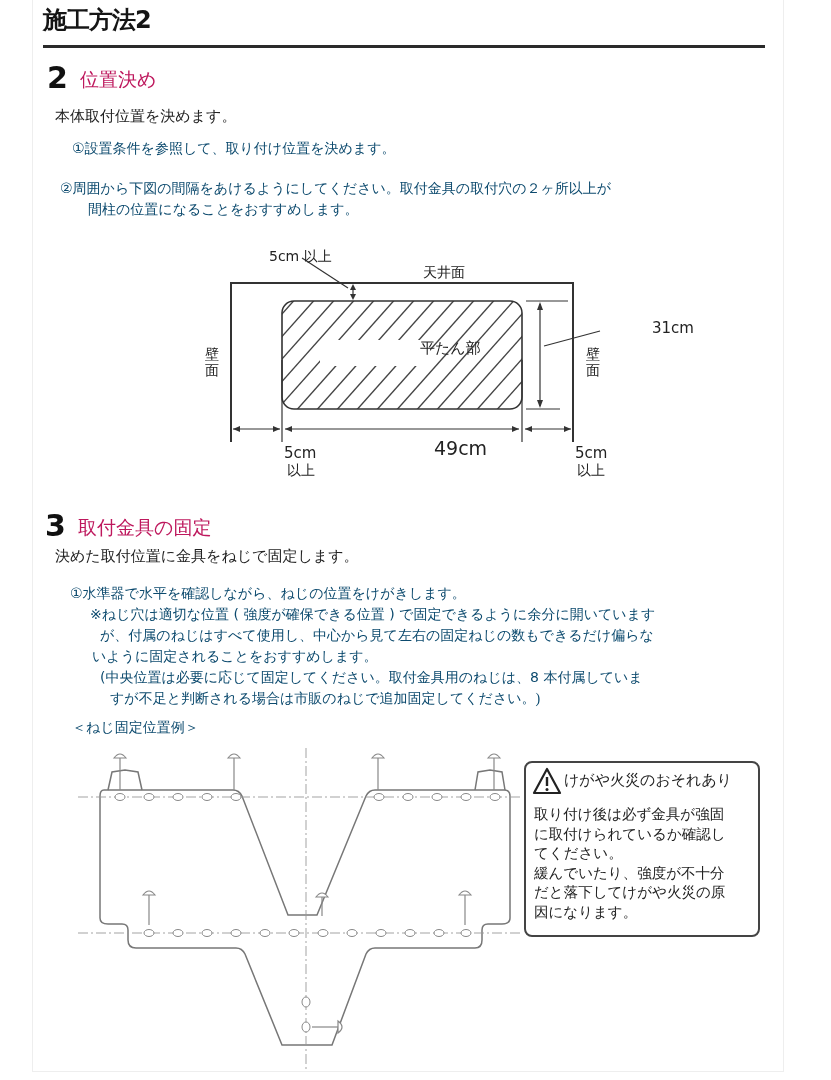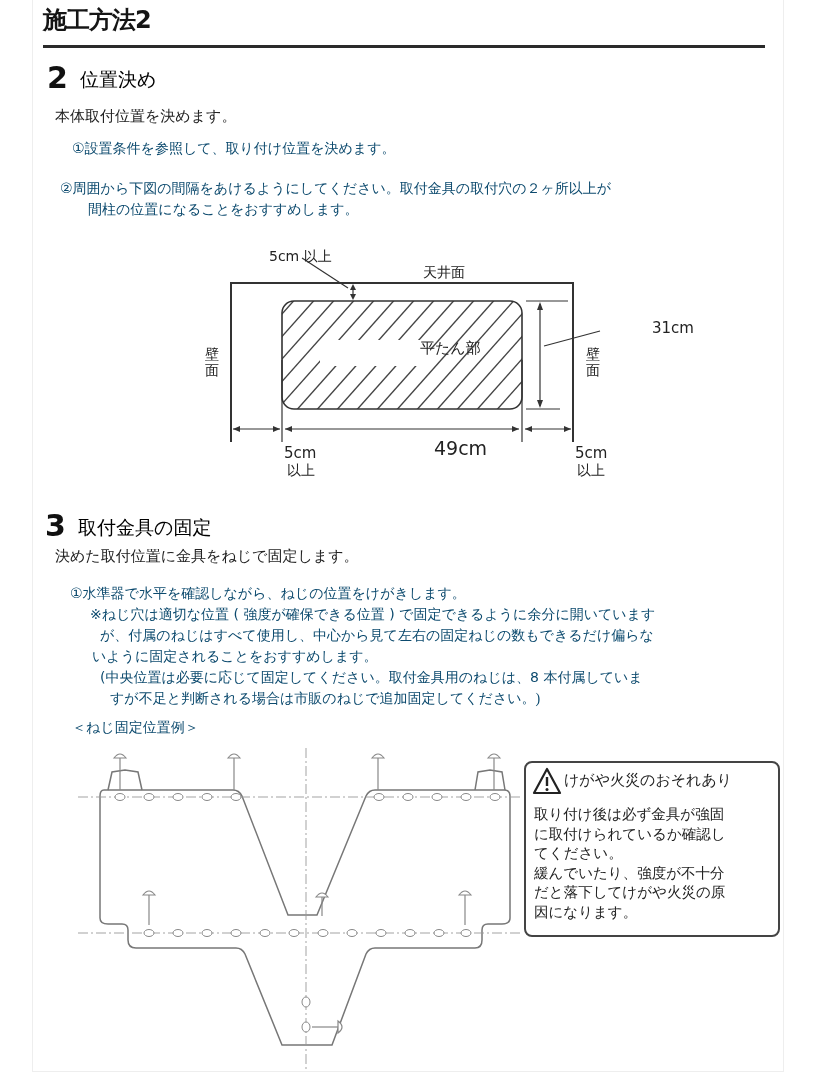--- a/index.html
+++ b/index.html
@@ -4,25 +4,25 @@
 <style>
   html,body{margin:0;padding:0;background:#ffffff;}
   body{width:831px;height:1080px;position:relative;overflow:hidden;
        font-family:"DejaVu Sans","Liberation Sans",sans-serif;color:#1e1e1e;}
   .page{position:absolute;left:32px;top:-2px;width:750px;height:1073px;
         border-left:1px solid #eeeeee;border-right:1px solid #eeeeee;border-bottom:1px solid #eeeeee;}
   .abs{position:absolute;white-space:nowrap;}
   .title{left:43px;top:4px;font-size:24px;font-weight:bold;letter-spacing:-1px;color:#151515;}
   .title-rule{left:43px;top:45px;width:722px;height:3px;background:#2a2a2a;position:absolute;}
   .sec-num{font-size:30px;font-weight:bold;color:#111;}
-  .sec-title{font-size:19px;color:#000000;}
+  .sec-title{font-size:19px;color:#be185d;}
   .body{font-size:14px;color:#0c4a6e;}
   .body15{font-size:15px;color:#222;}
   svg{position:absolute;}
-  .warn{position:absolute;left:524px;top:761px;width:256px;height:176px;
+  .warn{position:absolute;left:524px;top:761px;width:236px;height:176px;
         border:2px solid #444;border-radius:8px;box-sizing:border-box;background:#fff;}
   .warn-head{position:absolute;left:38px;top:8px;font-size:15px;color:#222;white-space:nowrap;}
   .warn-body{position:absolute;left:8px;top:42px;font-size:14.5px;line-height:19.5px;color:#222;white-space:nowrap;}
   .warn-icon{position:absolute;left:6px;top:4px;}
   .lbl{position:absolute;font-size:14px;color:#222;white-space:nowrap;margin-left:48px;}
   .vlbl{position:absolute;font-size:14px;color:#222;width:16px;line-height:16px;text-align:center;white-space:normal;}
 </style>
 </head>
 <body>
 

